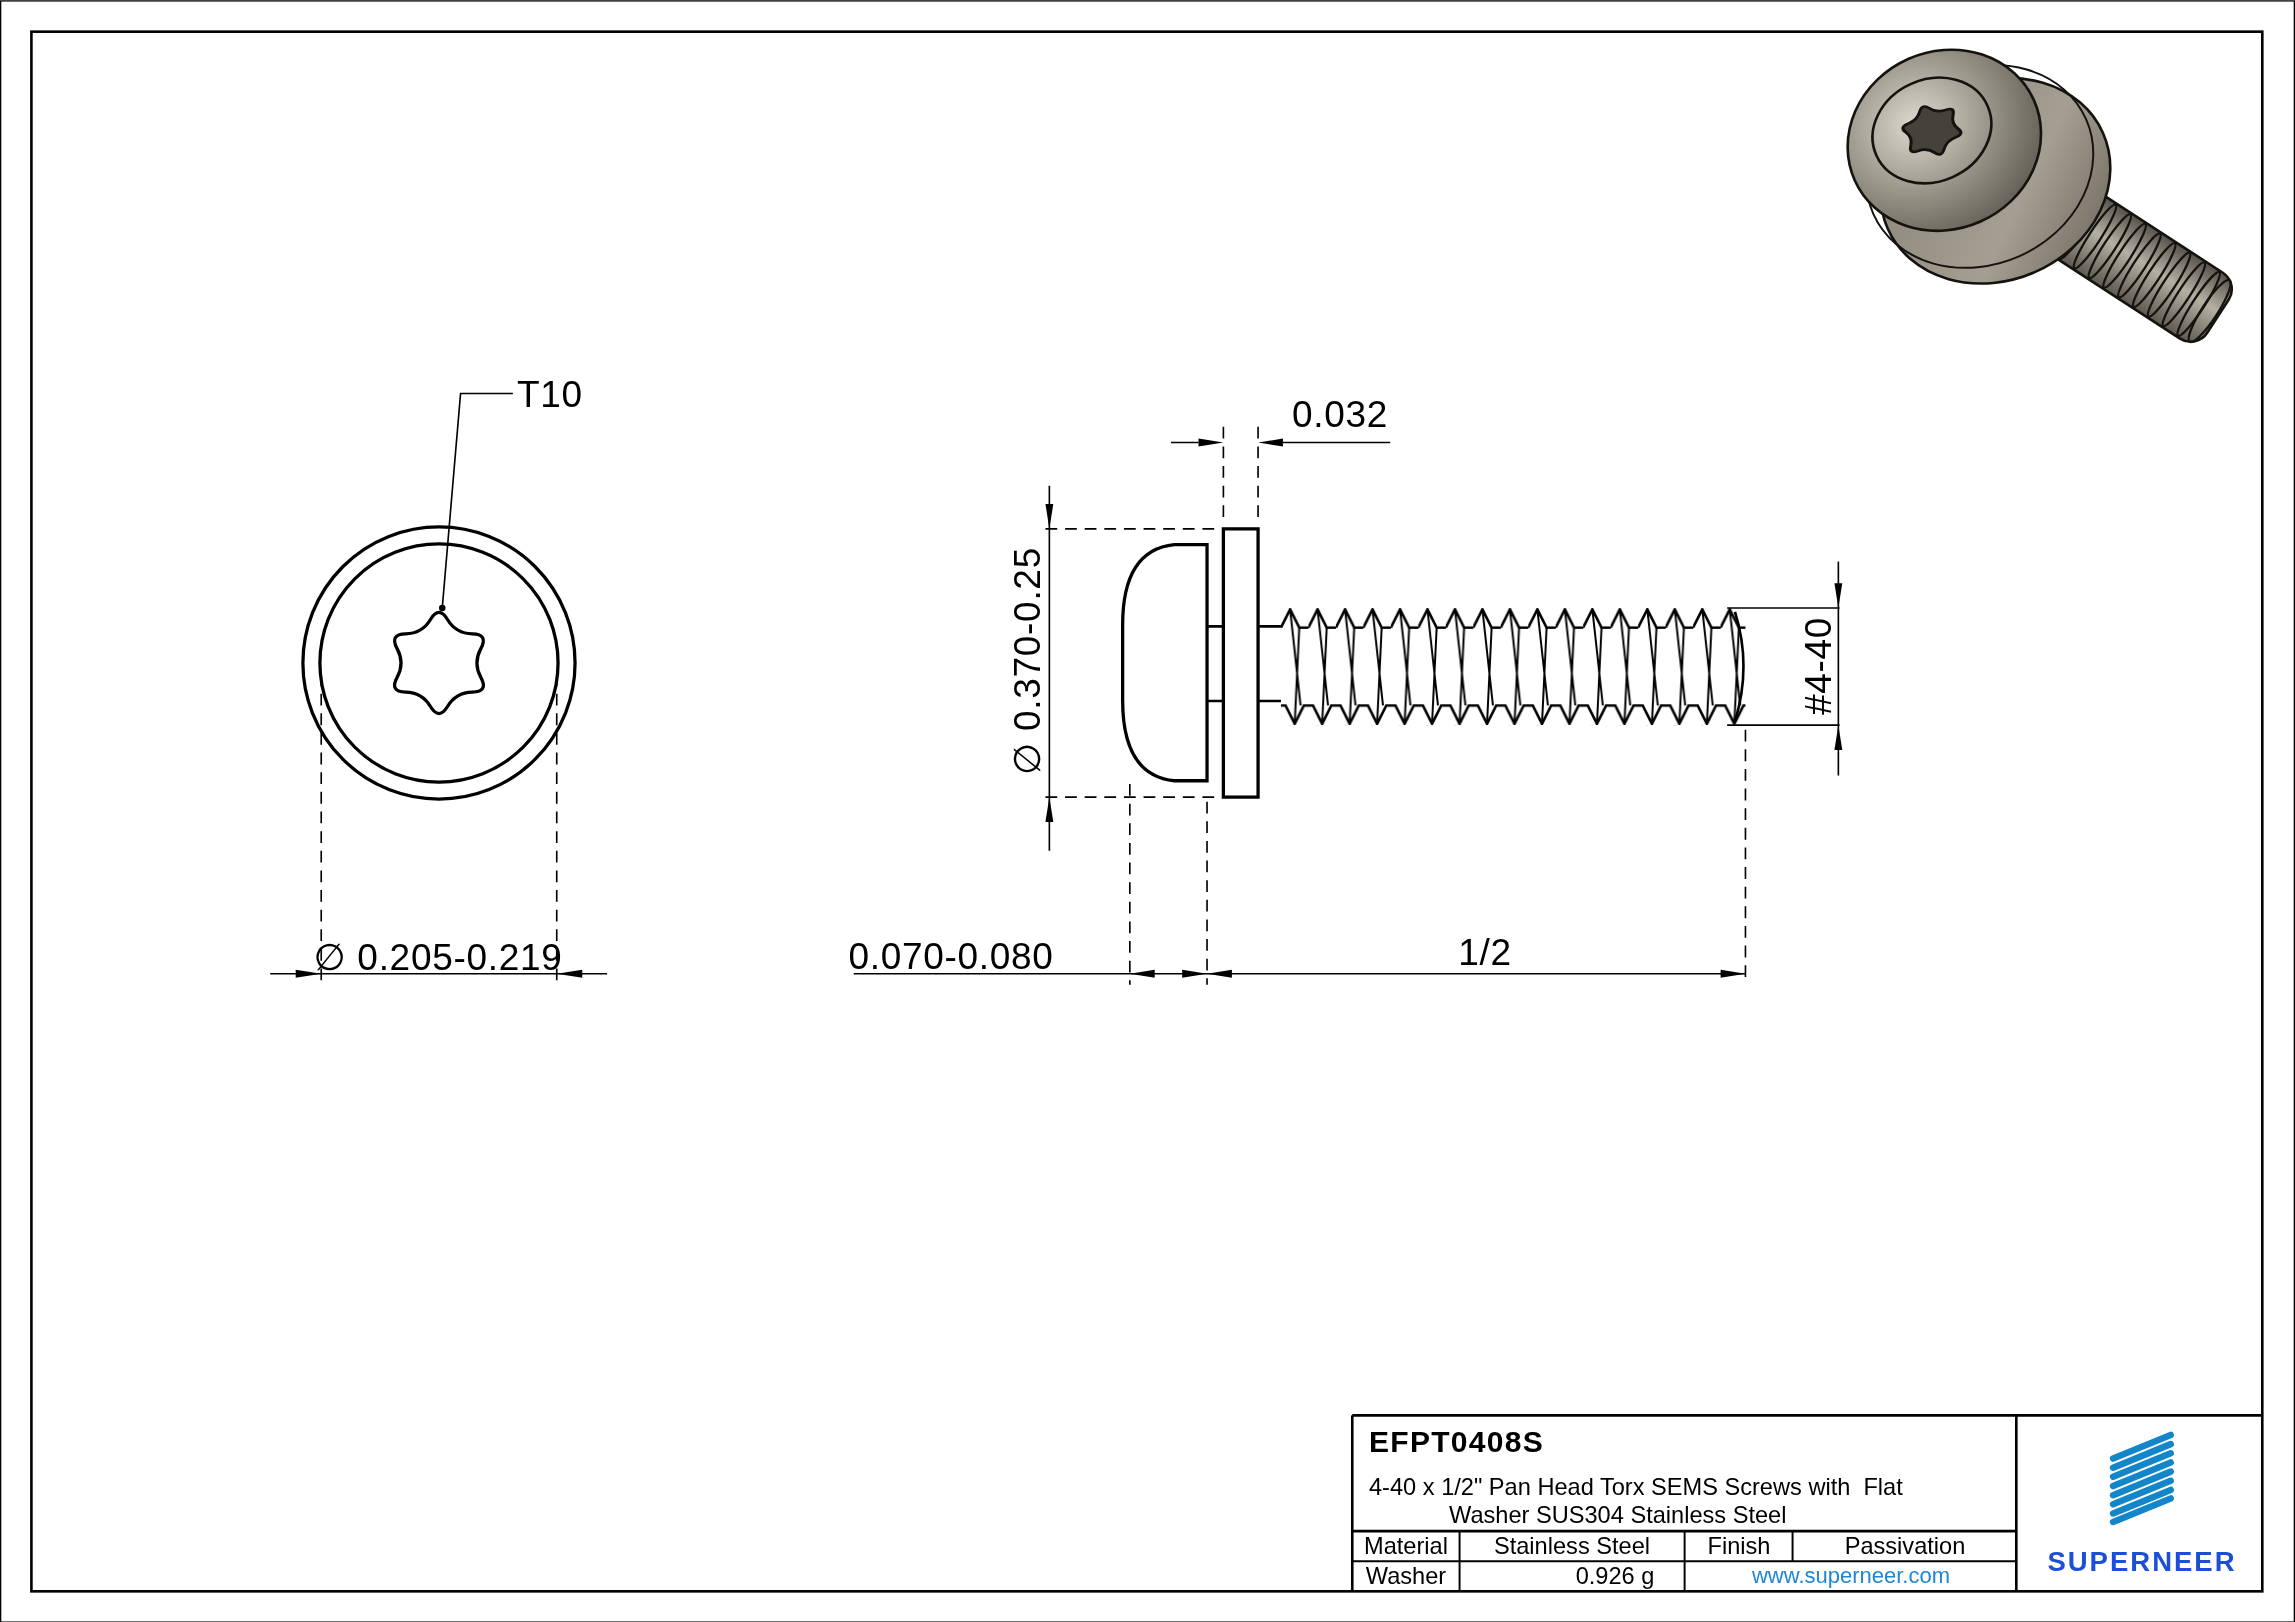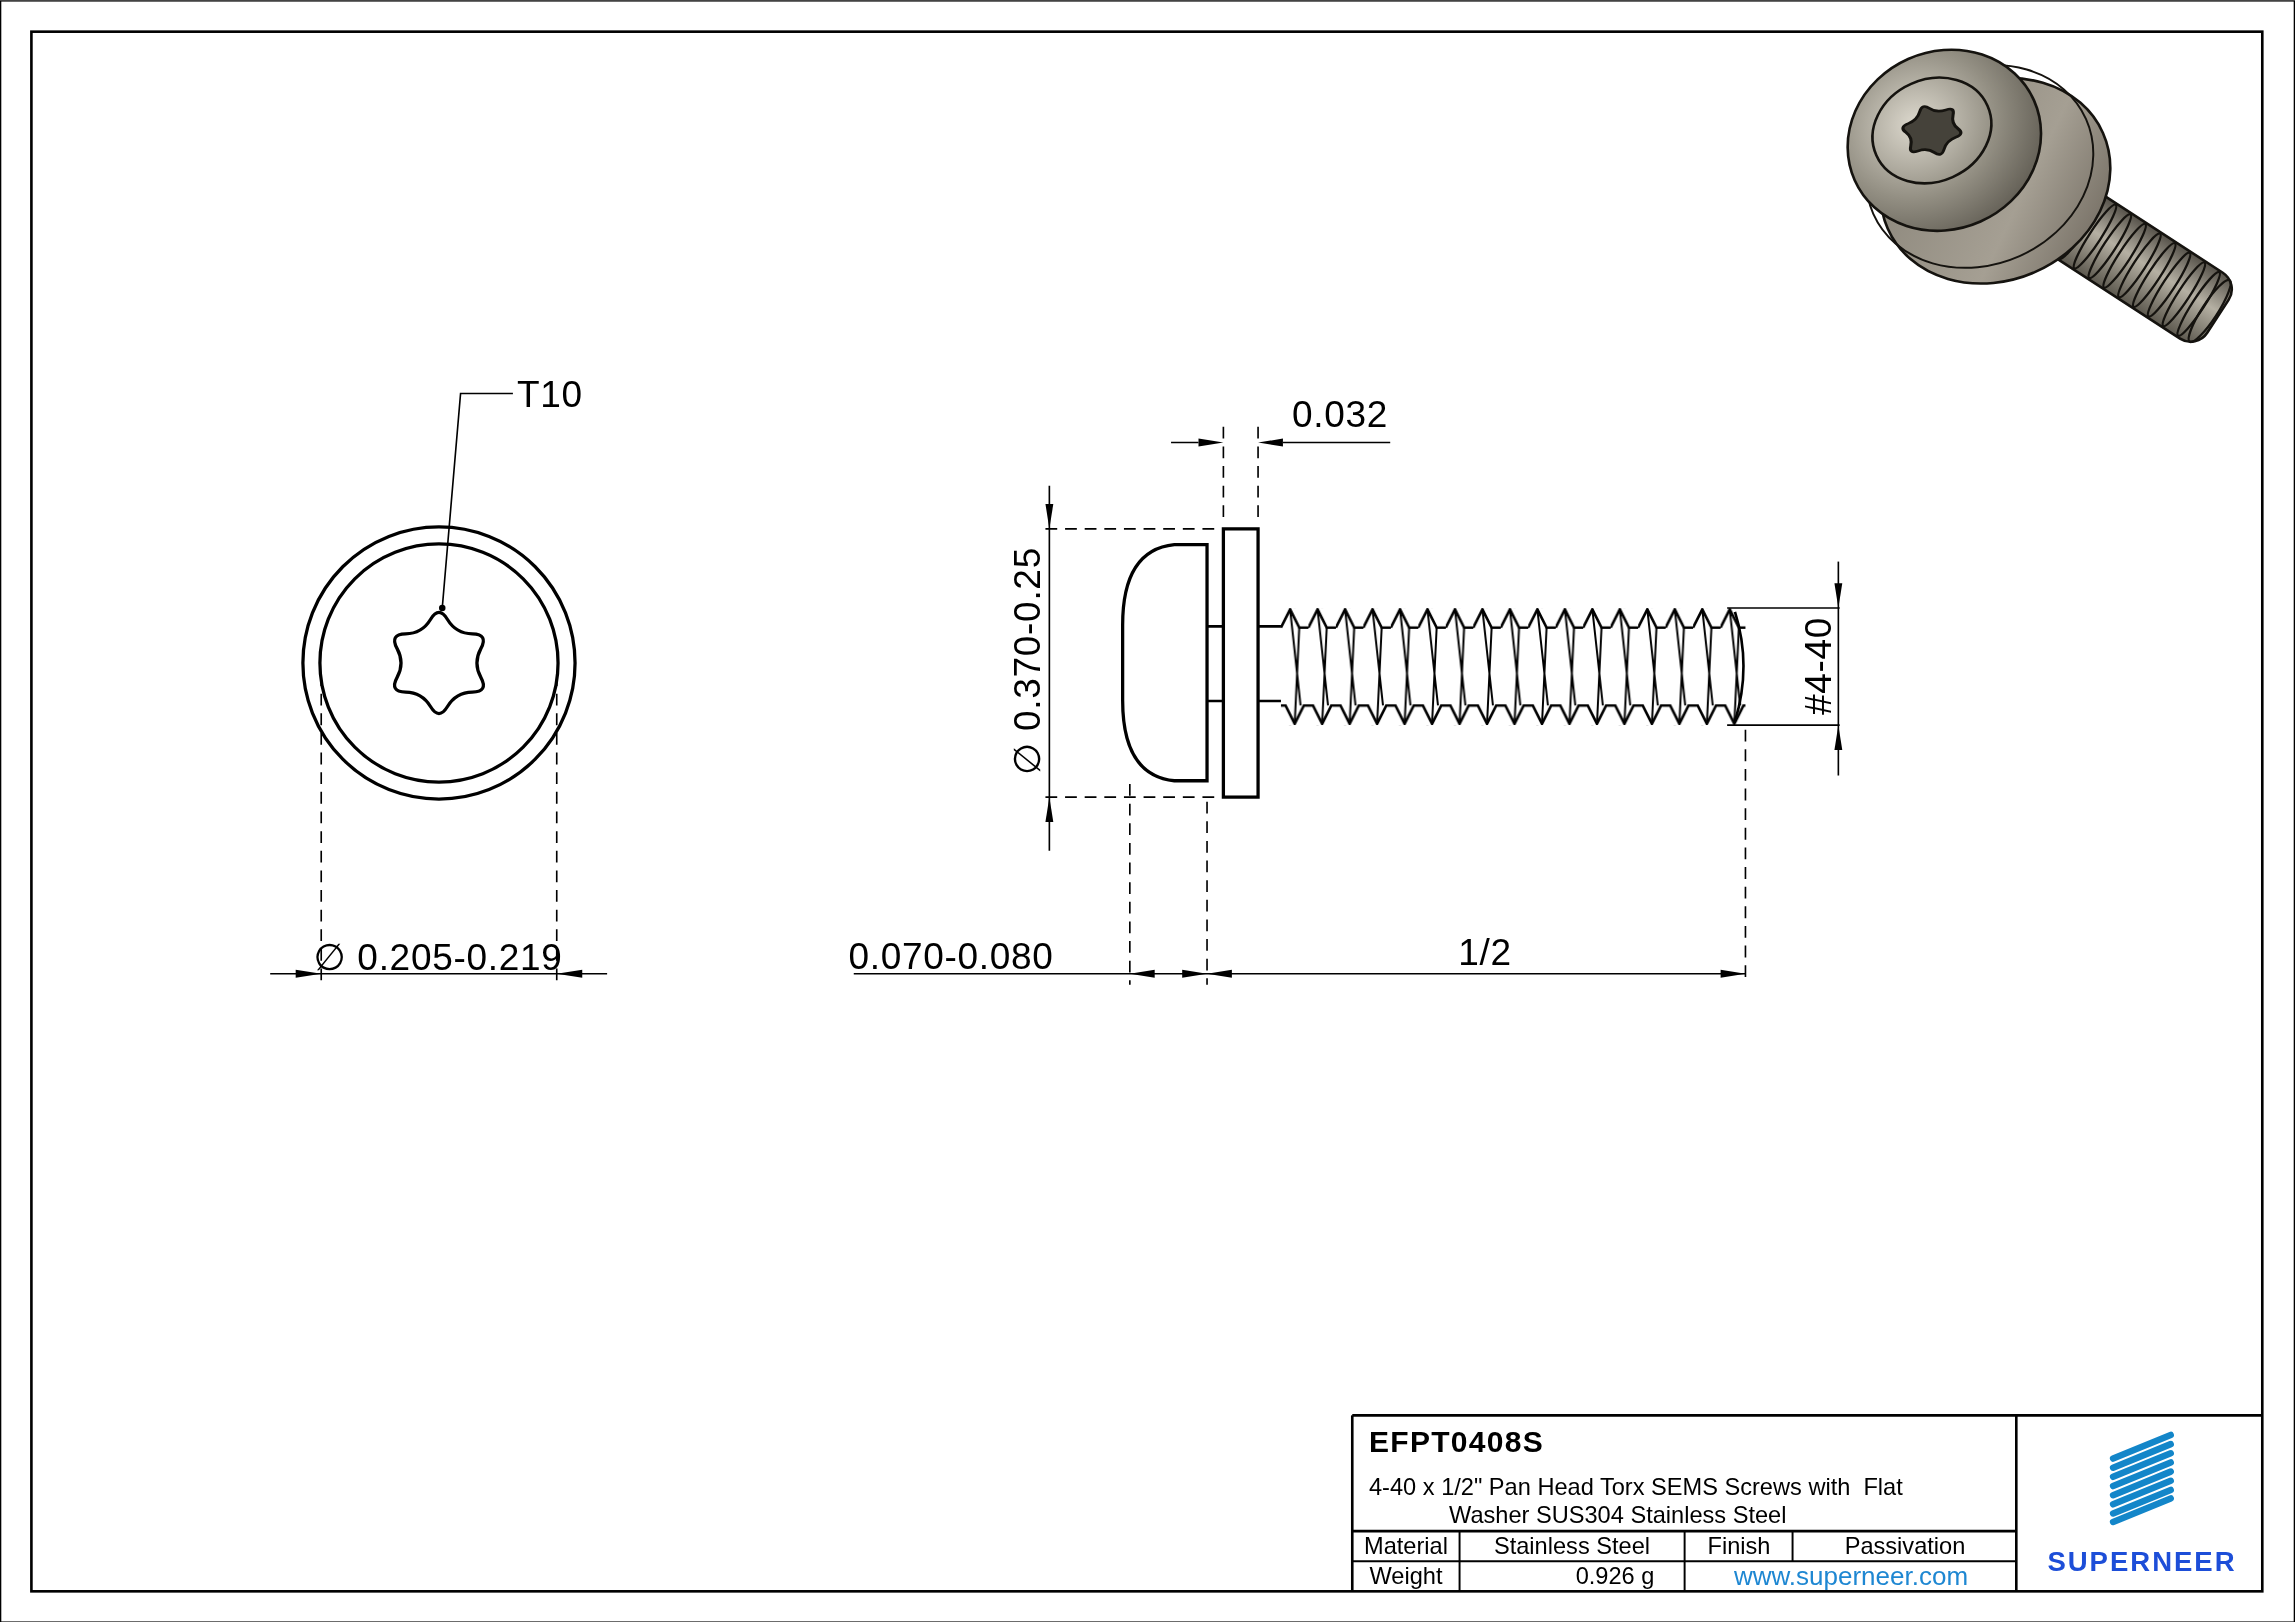--- a/index.html
+++ b/index.html
@@ -7,21 +7,21 @@
   .sheet{position:absolute;left:0;top:0;width:2064px;height:1623px;background:#fff;}
   svg.linework{position:absolute;left:0;top:0;}
   .lbl{position:absolute;white-space:pre;color:#000;font-family:"Liberation Sans","DejaVu Sans",sans-serif;}
   .dim{font-size:37px;letter-spacing:0.7px;}
   .ctr{transform:translateX(-50%);}
   .rot{transform:translate(-50%,-50%) rotate(-90deg);}
   .tb-part{font-size:30px;font-weight:bold;letter-spacing:1.3px;}
   .tb-desc{font-size:23.6px;}
   .tb-cell{font-size:23.6px;transform:translate(-50%,-50%);}
   .brand-name{font-size:27.5px;font-weight:bold;letter-spacing:2px;transform:translate(-50%,-50%);}
-  .link{font-size:26px;transform:translate(-50%,-50%);}
+  .link{font-size:22px;transform:translate(-50%,-50%);}
 </style>
 </head>
 <body>
 
 <div class="sheet">
 
 <svg class="linework" width="2295" height="1623" viewBox="0 0 3508 2480">
   <defs>
     <pattern id="threadPat" x="1958" y="929" width="42" height="179" patternUnits="userSpaceOnUse">
       <path d="M0,30 L14,2 L28,30 H42" fill="none" stroke="#000" stroke-width="4"></path>
@@ -177,20 +177,20 @@
 <div class="lbl dim ctr" style="left:1485px;top:932px;">1/2</div>
 
 <div class="lbl tb-part" style="left:1369px;top:1425px;">EFPT0408S</div>
 <div class="lbl tb-desc" style="left:1369px;top:1474px;">4-40 x 1/2" Pan Head Torx SEMS Screws with  Flat</div>
 <div class="lbl tb-desc" style="left:1449px;top:1502px;">Washer SUS304 Stainless Steel</div>
 
 <div class="lbl tb-cell" style="left:1406px;top:1546px;">Material</div>
 <div class="lbl tb-cell" style="left:1572px;top:1546px;">Stainless Steel</div>
 <div class="lbl tb-cell" style="left:1739px;top:1546px;">Finish</div>
 <div class="lbl tb-cell" style="left:1905px;top:1546px;">Passivation</div>
-<div class="lbl tb-cell" style="left:1406px;top:1576px;">Weight</div>
+<div class="lbl tb-cell" style="left:1406px;top:1576px;">Washer</div>
 <div class="lbl tb-cell" style="left:1604px;top:1576px;margin-left:11px;">0.926 g</div>
 <div class="lbl link" style="left:1851px;top:1576px;color:#1e87d2;">www.superneer.com</div>
 
 <div class="lbl brand-name" style="left:2142px;top:1562px;color:#1d4ed8;">SUPERNEER</div>
 
 </div>
 
 
 </body></html>

